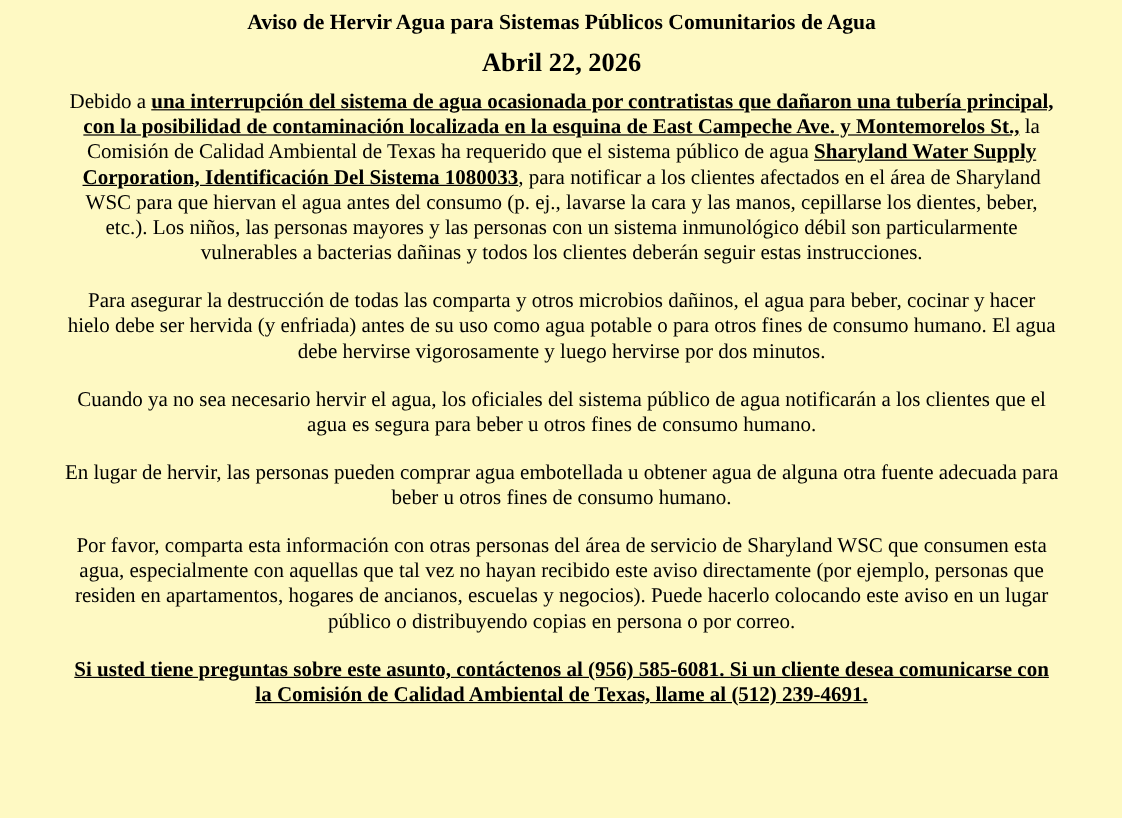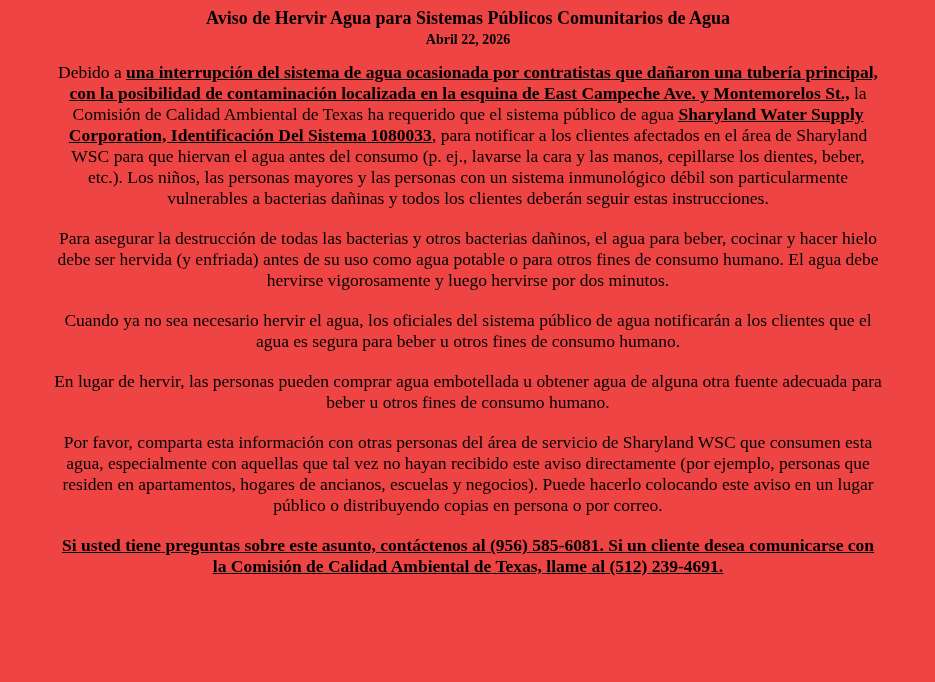--- a/index.html
+++ b/index.html
@@ -4,43 +4,43 @@
 <style>
   html, body {
     margin: 0;
     padding: 0;
     background: #ffffff;
   }
   .page {
     width: 935px;
     height: 682px;
     box-sizing: border-box;
-    background: #ef4444;
+    background: #fef9c3;
     color: #000000;
     font-family: "Liberation Serif", "DejaVu Serif", serif;
     font-size: 17.5px;
     line-height: 21px;
     padding: 8px 53px 0 54px;
     overflow: hidden;
   }
   .doc-header {
     text-align: center;
     font-weight: bold;
     margin: 0 0 12px 0;
   }
   .doc-header h1 {
     font-size: 18px;
     line-height: 21px;
     margin: 0;
     font-weight: bold;
   }
   .doc-header .doc-date {
-    font-size: 14px;
+    font-size: 22px;
     line-height: 21px;
-    margin: 0;
+    margin: 12px;
     font-weight: bold;
   }
   p.para {
     margin: 0 0 19px 0;
     text-align: center;
   }
   .bu {
     font-weight: bold;
     text-decoration: underline;
   }
@@ -53,21 +53,21 @@
 
 <div class="page">
 
   <div class="doc-header">
     <h1>Aviso de Hervir Agua para Sistemas Públicos Comunitarios de Agua</h1>
     <div class="doc-date">Abril 22, 2026</div>
   </div>
 
   <p class="para"><span>Debido a </span><span class="bu">una interrupción del sistema de agua ocasionada por contratistas que dañaron una tubería principal, con la posibilidad de contaminación localizada en la esquina de East Campeche Ave. y Montemorelos St.,</span><span> la Comisión de Calidad Ambiental de Texas ha requerido que el sistema público de agua </span><span class="bu">Sharyland Water Supply Corporation, Identificación Del Sistema 1080033</span><span>, para notificar a los clientes afectados en el área de Sharyland WSC para que hiervan el agua antes del consumo (p. ej., lavarse la cara y las manos, cepillarse los dientes, beber, etc.). Los niños, las personas mayores y las personas con un sistema inmunológico débil son particularmente vulnerables a bacterias dañinas y todos los clientes deberán seguir estas instrucciones.</span></p>
 
-  <p class="para">Para asegurar la destrucción de todas las bacterias y otros bacterias dañinos, el agua para beber, cocinar y hacer hielo debe ser hervida (y enfriada) antes de su uso como agua potable o para otros fines de consumo humano. El agua debe hervirse vigorosamente y luego hervirse por dos minutos.</p>
+  <p class="para">Para asegurar la destrucción de todas las comparta y otros microbios dañinos, el agua para beber, cocinar y hacer hielo debe ser hervida (y enfriada) antes de su uso como agua potable o para otros fines de consumo humano. El agua debe hervirse vigorosamente y luego hervirse por dos minutos.</p>
 
   <p class="para">Cuando ya no sea necesario hervir el agua, los oficiales del sistema público de agua notificarán a los clientes que el agua es segura para beber u otros fines de consumo humano.</p>
 
   <p class="para">En lugar de hervir, las personas pueden comprar agua embotellada u obtener agua de alguna otra fuente adecuada para beber u otros fines de consumo humano.</p>
 
 
   <p class="para">Por favor, comparta esta información con otras personas del área de servicio de Sharyland WSC que consumen esta agua, especialmente con aquellas que tal vez no hayan recibido este aviso directamente (por ejemplo, personas que residen en apartamentos, hogares de ancianos, escuelas y negocios). Puede hacerlo colocando este aviso en un lugar público o distribuyendo copias en persona o por correo.</p>
 
   <p class="para contact bu">Si usted tiene preguntas sobre este asunto, contáctenos al (956) 585-6081. Si un cliente desea comunicarse con la Comisión de Calidad Ambiental de Texas, llame al (512) 239-4691.</p>
 

